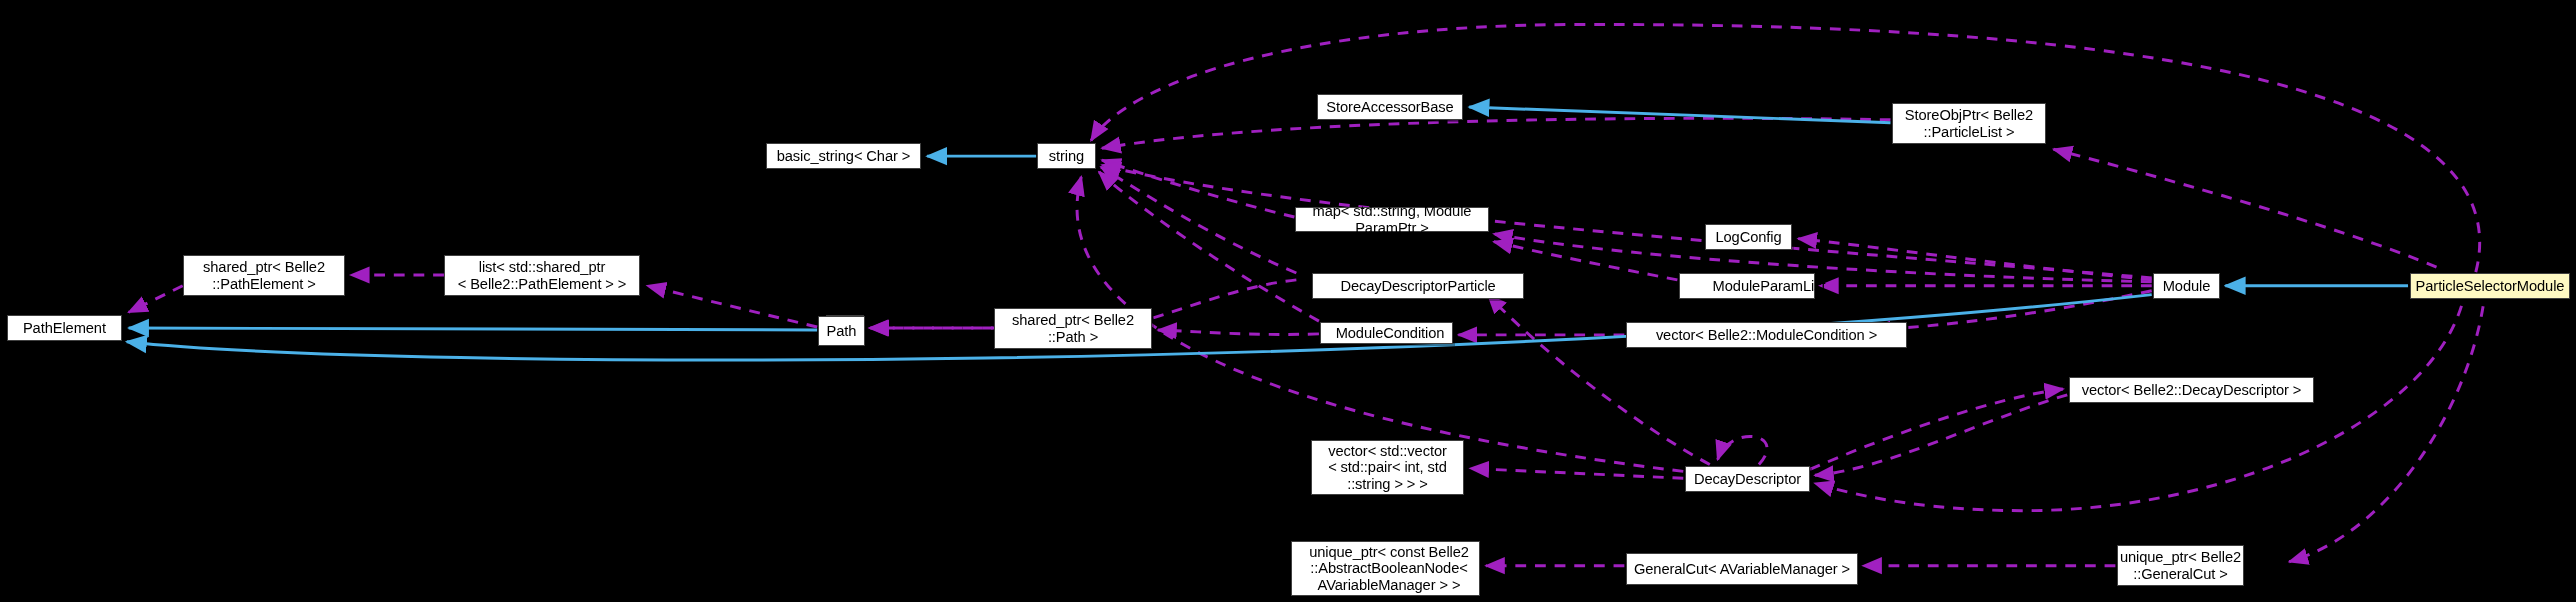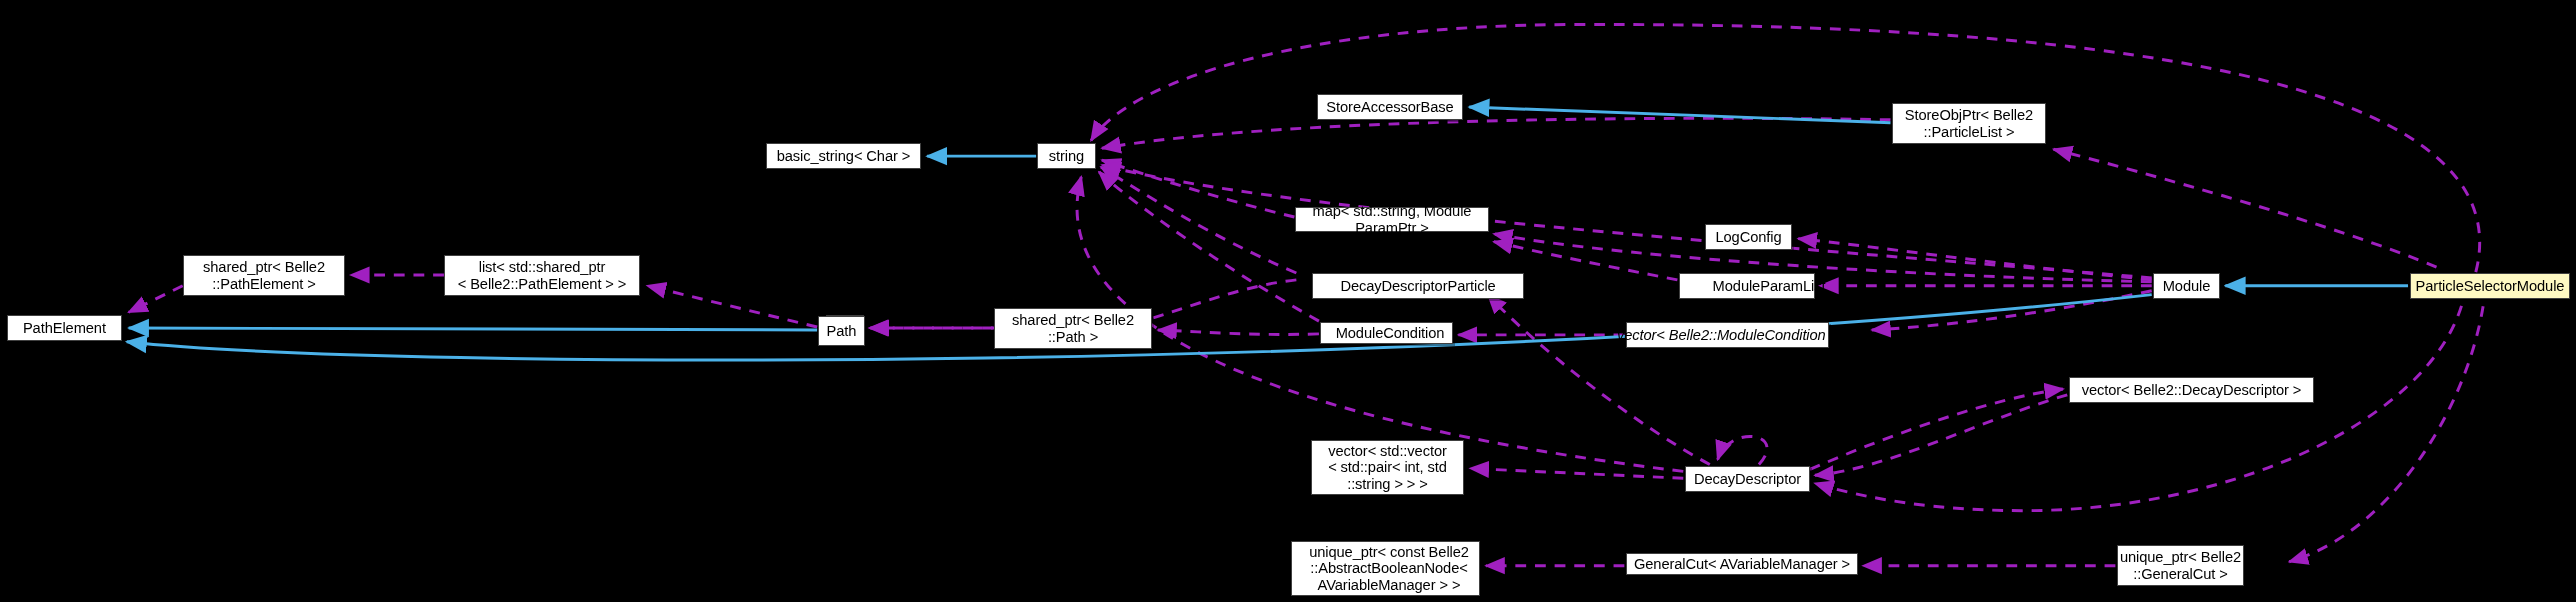--- a/index.html
+++ b/index.html
@@ -123,29 +123,29 @@
 ::Path &gt;</div>
   <div class="node" style="left:1317px;top:94px;  width:146px; height:25.6px;">StoreAccessorBase</div>
   <div class="node" style="left:1892px;top:103px; width:154px; height:41px;">StoreObjPtr&lt; Belle2
 ::ParticleList &gt;</div>
   <div class="node" style="left:1295px;top:207px; width:194px; height:25px;">map&lt; std::string, Module
 ParamPtr &gt;</div>
   <div class="node" style="left:1705px;top:224px; width:87px;  height:25.6px;">LogConfig</div>
   <div class="node" style="left:1297px;top:273px; width:212px; height:25.6px;margin-left:15px;">DecayDescriptorParticle</div>
   <div class="node" style="left:1679px;top:273px; width:136px; height:25.6px;padding-left:44px;">ModuleParamList</div>
   <div class="node" style="left:1320px;top:322px; width:133px; height:22px;padding-left:7px;">ModuleCondition</div>
-  <div class="node" style="left:1626px;top:322px; width:203px; height:25.6px;font-style:italic;">vector&lt; Belle2::ModuleCondition &gt;</div>
+  <div class="node" style="left:1626px;top:322px; width:281px; height:25.6px;">vector&lt; Belle2::ModuleCondition &gt;</div>
   <div class="node" style="left:2153px;top:273px; width:67px;  height:25.6px;">Module</div>
   <div class="node highlight" style="left:2410px;top:273px; width:160px; height:25.6px;">ParticleSelectorModule</div>
   <div class="node" style="left:1311px;top:440px; width:153px; height:55px;">vector&lt; std::vector
 &lt; std::pair&lt; int, std
 ::string &gt; &gt; &gt;</div>
   <div class="node" style="left:1685px;top:466px; width:125px; height:25.6px;">DecayDescriptor</div>
   <div class="node" style="left:2069px;top:377px; width:245px; height:25.6px;">vector&lt; Belle2::DecayDescriptor &gt;</div>
   <div class="node" style="left:1291px;top:541px; width:189px; height:55px;padding-left:7px;">unique_ptr&lt; const Belle2
 ::AbstractBooleanNode&lt;
 AVariableManager &gt; &gt;</div>
-  <div class="node" style="left:1626px;top:553px; width:232px; height:22px;">GeneralCut&lt; AVariableManager &gt;</div>
+  <div class="node" style="left:1626px;top:553px; width:232px; height:32px;">GeneralCut&lt; AVariableManager &gt;</div>
   <div class="node" style="left:2117px;top:545px; width:127px; height:41px;">unique_ptr&lt; Belle2
 ::GeneralCut &gt;</div>
 
 </div>
 
 
 </body></html>

